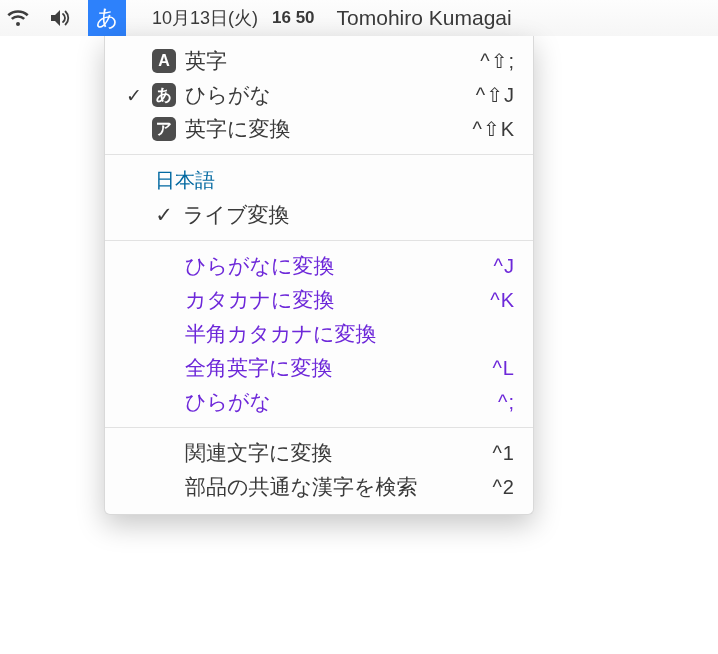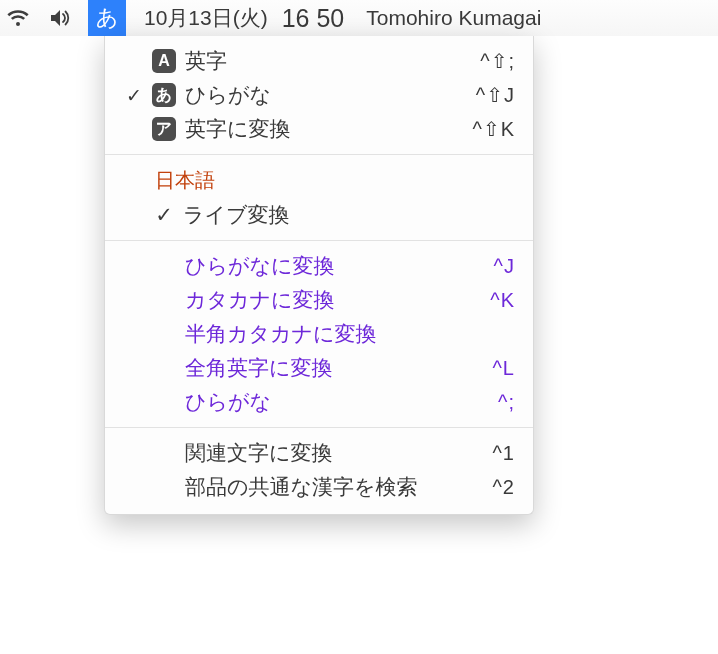--- a/index.html
+++ b/index.html
@@ -31,41 +31,41 @@
       width: 38px;
       height: 36px;
       background: #2d81fb;
       color: #fff;
       display: inline-flex;
       align-items: center;
       justify-content: center;
       font-size: 22px;
       font-weight: 500;
     }
-    .menubar .date { font-size: 21px; margin-left: 4px; white-space: pre; }
-    .menubar .time { font-size: 25px; white-space: pre; }
+    .menubar .date { font-size: 18px; margin-left: 12px; white-space: pre; }
+    .menubar .time { font-size: 17px; white-space: pre; font-weight: bold; }
     .menubar .user { font-size: 21px; margin-left: 8px; }
 
     .menu {
       position: absolute;
       left: 104px;
       top: 36px;
       width: 430px;
       background: #fdfdfd;
       border: 1px solid #d9d9d9;
       border-top: none;
       border-radius: 0 0 6px 6px;
       box-shadow: 0 10px 28px rgba(0,0,0,0.22);
       padding: 8px 0 10px;
       font-size: 21px;
       color: #3a3a3a;
     }
     .menu .section-label {
       padding: 4px 18px 4px 50px;
-      color: #c2410c;
+      color: #0369a1;
       font-size: 20px;
     }
     .menu .item {
       display: flex;
       align-items: center;
       height: 34px;
       padding: 0 18px 0 14px;
     }
     .menu .item .check {
       width: 30px;

